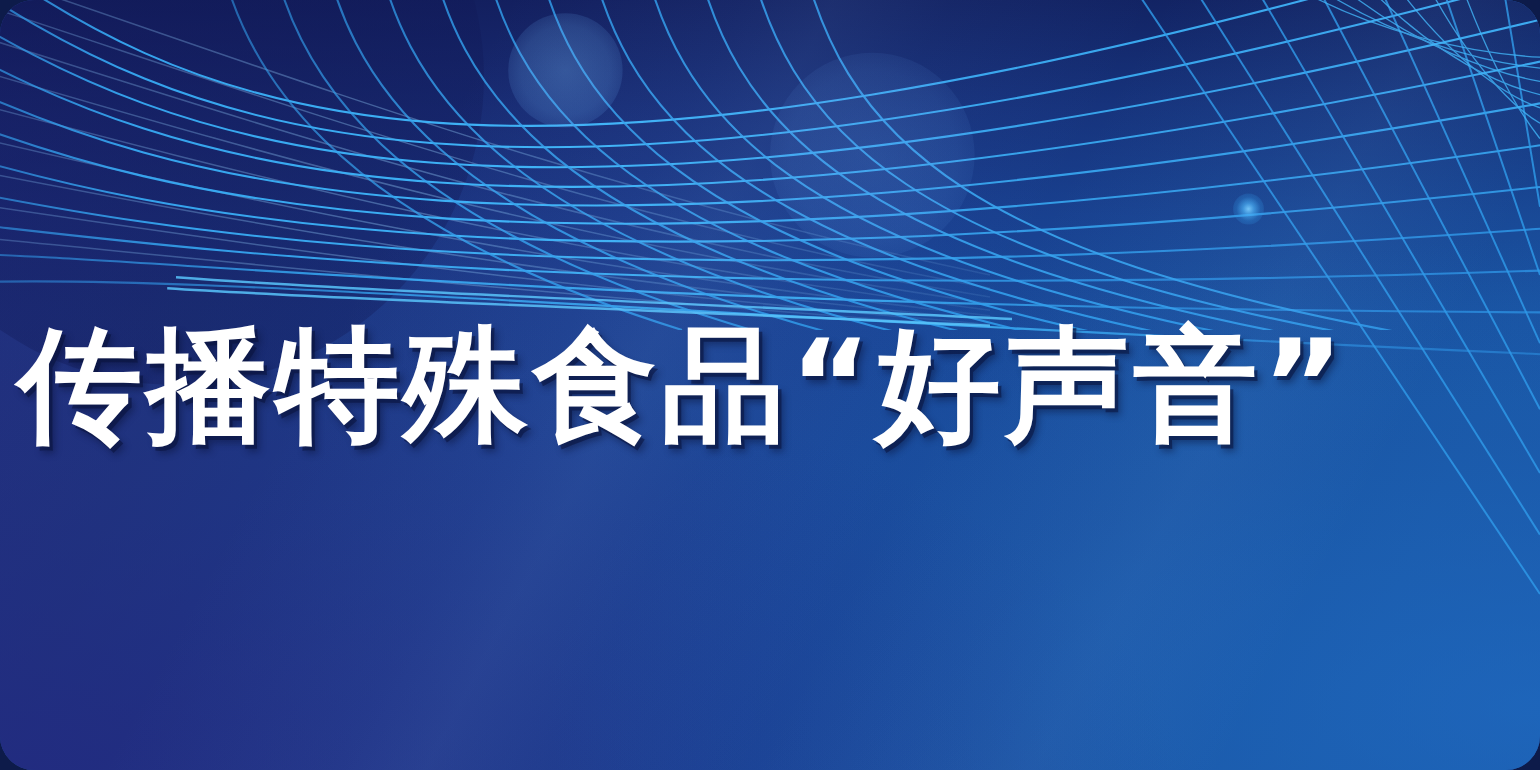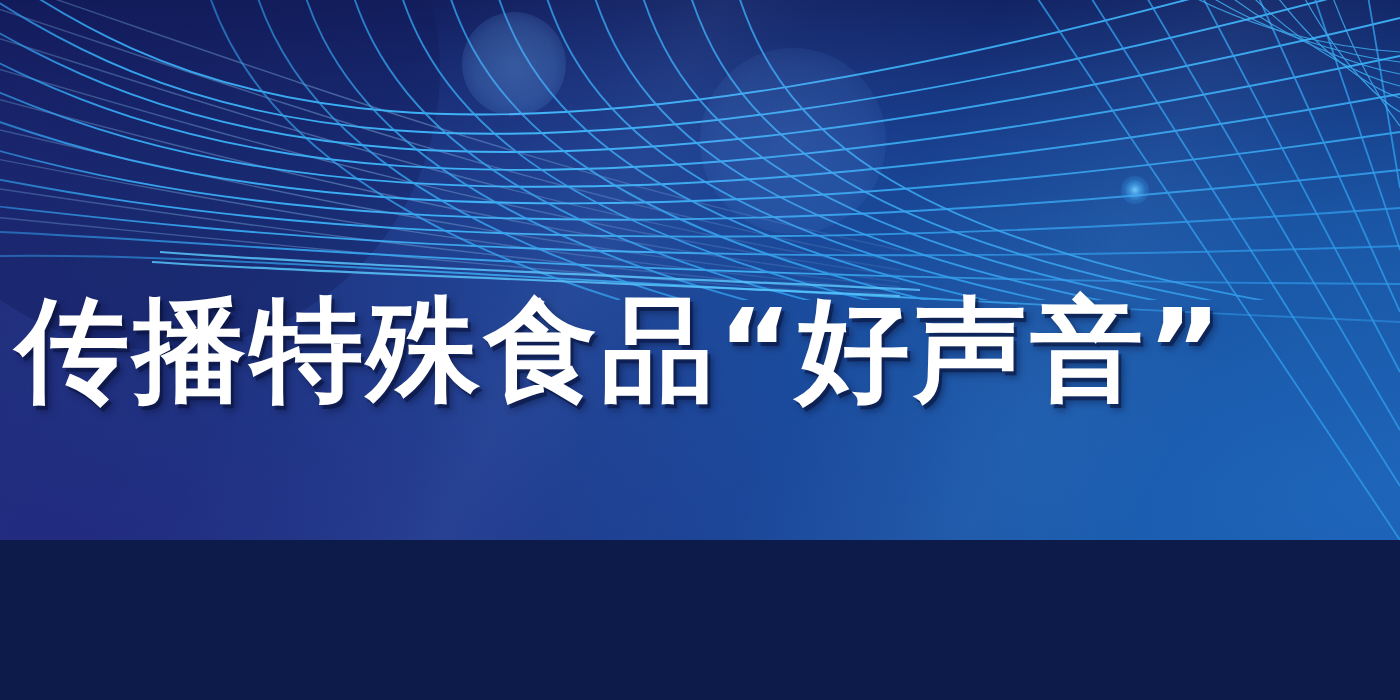--- a/index.html
+++ b/index.html
@@ -3,24 +3,25 @@
 <meta charset="utf-8">
 <style>
   html, body {
     margin: 0;
     padding: 0;
     background: #0d1b4a;
   }
   #banner {
     position: relative;
     width: 1400px;
-    height: 540px;
+    height: 700px;
     overflow: hidden;
     font-family: "Liberation Sans", "DejaVu Sans", sans-serif;
     background: #1c3f91;
+    border-radius: 31px;
   }
 
   
   .bg-base {
     position: absolute;
     inset: 0;
     background:
       linear-gradient(115deg,
         #232d7d 0%,
         #1f357f 18%,

